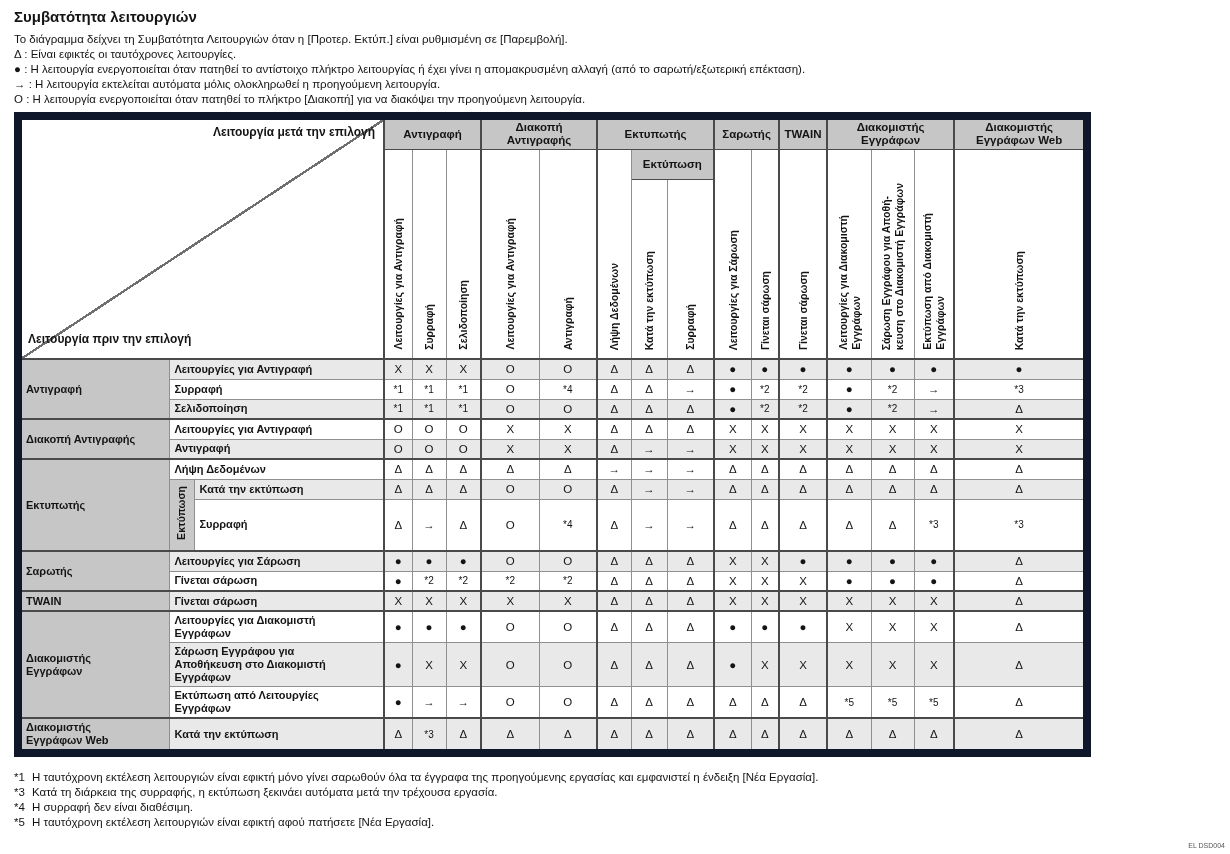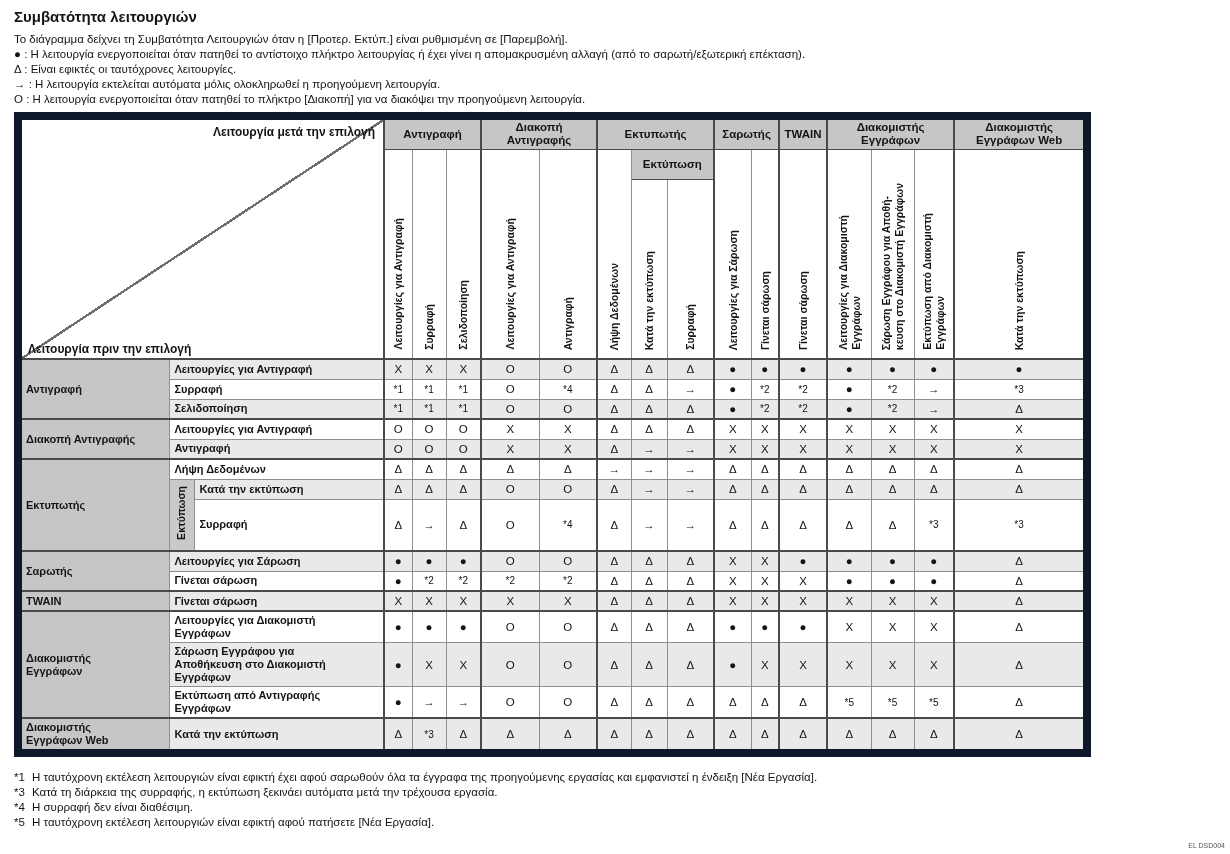--- a/index.html
+++ b/index.html
@@ -25,34 +25,34 @@
         vertical-align:middle;white-space:pre-line;background:transparent;}
   td.cell{text-align:center;vertical-align:middle;font-size:11.5px;}
   td.cell.fn{font-size:10px;}
   tr.odd{background:#e9e9e9;}
   tr.gtop>th,tr.gtop>td{border-top:2px solid #4a4a4a;}
   .gleft{border-left:2px solid #4a4a4a !important;}
   .corner{position:relative;background-color:#fff;
      background-image:linear-gradient(to bottom right,transparent 49.75%,#6f6f6f 49.75%,#6f6f6f 50.35%,transparent 50.35%);}
   .corner span{position:absolute;font-weight:bold;font-size:12px;white-space:nowrap;}
   .c-after{top:5px;right:8px;}
-  .c-before{bottom:2px;left:6px;}
+  .c-before{bottom:12px;left:6px;}
   .footnotes{margin-top:13px;font-size:11.5px;line-height:15px;}
   .footnotes .mark{display:inline-block;min-width:18px;}
   .doccode{position:absolute;right:5px;bottom:5px;font-size:7px;color:#555;}
 </style>
 </head>
 <body>
 
 <div class="page">
   <div class="title">Συμβατότητα λειτουργιών</div>
   <div class="intro">Το διάγραμμα δείχνει τη Συμβατότητα Λειτουργιών όταν η [Προτερ. Εκτύπ.] είναι ρυθμισμένη σε [Παρεμβολή].</div>
   <div>
+      <div class="legend-item">Δ : Είναι εφικτές οι ταυτόχρονες λειτουργίες.</div>
       <div class="legend-item">● : Η λειτουργία ενεργοποιείται όταν πατηθεί το αντίστοιχο πλήκτρο λειτουργίας ή έχει γίνει η απομακρυσμένη αλλαγή (από το σαρωτή/εξωτερική επέκταση).</div>
-      <div class="legend-item">Δ : Είναι εφικτές οι ταυτόχρονες λειτουργίες.</div>
       <div class="legend-item">→ : Η λειτουργία εκτελείται αυτόματα μόλις ολοκληρωθεί η προηγούμενη λειτουργία.</div>
       <div class="legend-item">Ο : Η λειτουργία ενεργοποιείται όταν πατηθεί το πλήκτρο [Διακοπή] για να διακόψει την προηγούμενη λειτουργία.</div>
     </div>
   <table>
       <colgroup>
         <col style="width: 151px;">
         <col style="width: 25px;">
         <col style="width: 190px;">
         <col style="width: 28px;">
         <col style="width: 34px;">
@@ -351,21 +351,21 @@
           <td class="cell">Δ</td>
           <td class="cell gleft">●</td>
           <td class="cell">X</td>
           <td class="cell gleft">X</td>
           <td class="cell gleft">X</td>
           <td class="cell">X</td>
           <td class="cell">X</td>
           <td class="cell gleft">Δ</td>
         </tr>
         <tr style="height: 20px;">
-          <td class="item" colspan="2">Εκτύπωση από Αντιγραφής
+          <td class="item" colspan="2">Εκτύπωση από Λειτουργίες
 Εγγράφων</td>
           <td class="cell gleft">●</td>
           <td class="cell">→</td>
           <td class="cell">→</td>
           <td class="cell gleft">O</td>
           <td class="cell">O</td>
           <td class="cell gleft">Δ</td>
           <td class="cell">Δ</td>
           <td class="cell">Δ</td>
           <td class="cell gleft">Δ</td>
@@ -392,19 +392,19 @@
           <td class="cell">Δ</td>
           <td class="cell gleft">Δ</td>
           <td class="cell gleft">Δ</td>
           <td class="cell">Δ</td>
           <td class="cell">Δ</td>
           <td class="cell gleft">Δ</td>
         </tr>
       </tbody>
     </table>
   <div class="footnotes">
-      <div><span class="mark">*1</span><span>Η ταυτόχρονη εκτέλεση λειτουργιών είναι εφικτή έχει αφού σαρωθούν όλα τα έγγραφα της προηγούμενης εργασίας και εμφανιστεί η ένδειξη [Νέα Εργασία].</span></div>
+      <div><span class="mark">*1</span><span>Η ταυτόχρονη εκτέλεση λειτουργιών είναι εφικτή μόνο γίνει σαρωθούν όλα τα έγγραφα της προηγούμενης εργασίας και εμφανιστεί η ένδειξη [Νέα Εργασία].</span></div>
       <div><span class="mark">*3</span><span>Κατά τη διάρκεια της συρραφής, η εκτύπωση ξεκινάει αυτόματα μετά την τρέχουσα εργασία.</span></div>
       <div><span class="mark">*4</span><span>Η συρραφή δεν είναι διαθέσιμη.</span></div>
       <div><span class="mark">*5</span><span>Η ταυτόχρονη εκτέλεση λειτουργιών είναι εφικτή αφού πατήσετε [Νέα Εργασία].</span></div>
     </div>
 </div>
 <div class="doccode">EL DSD004</div>
 
 </body></html>

